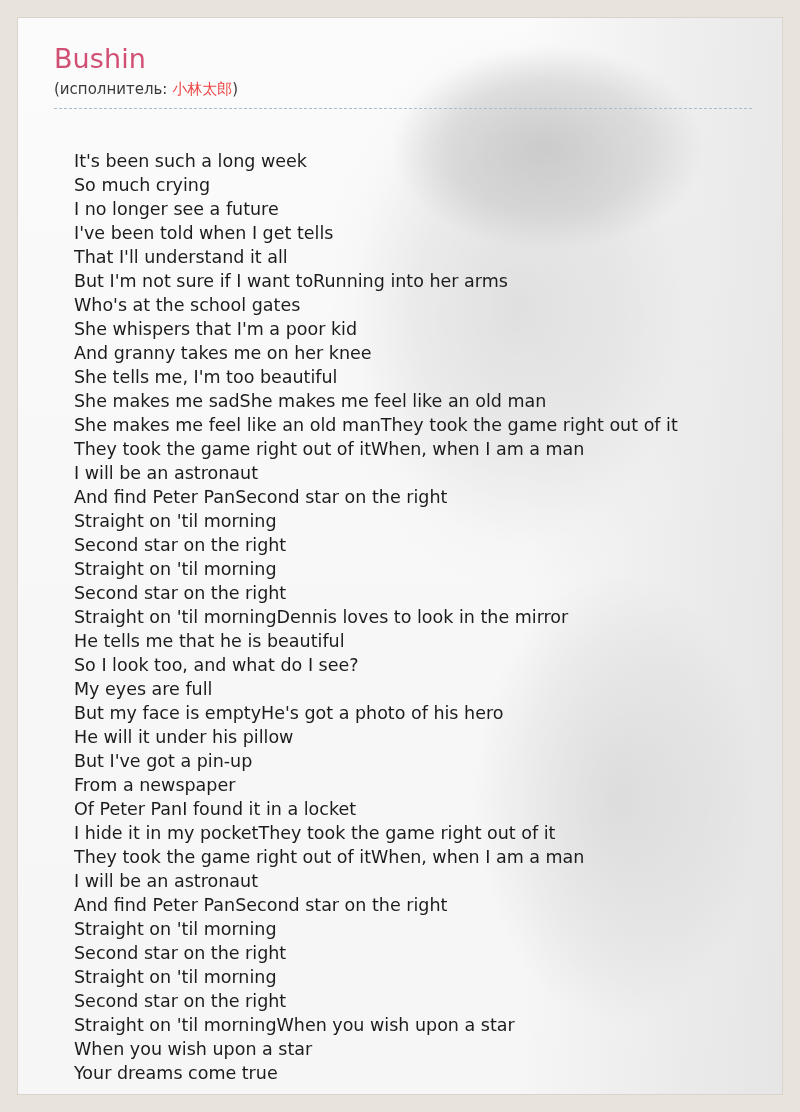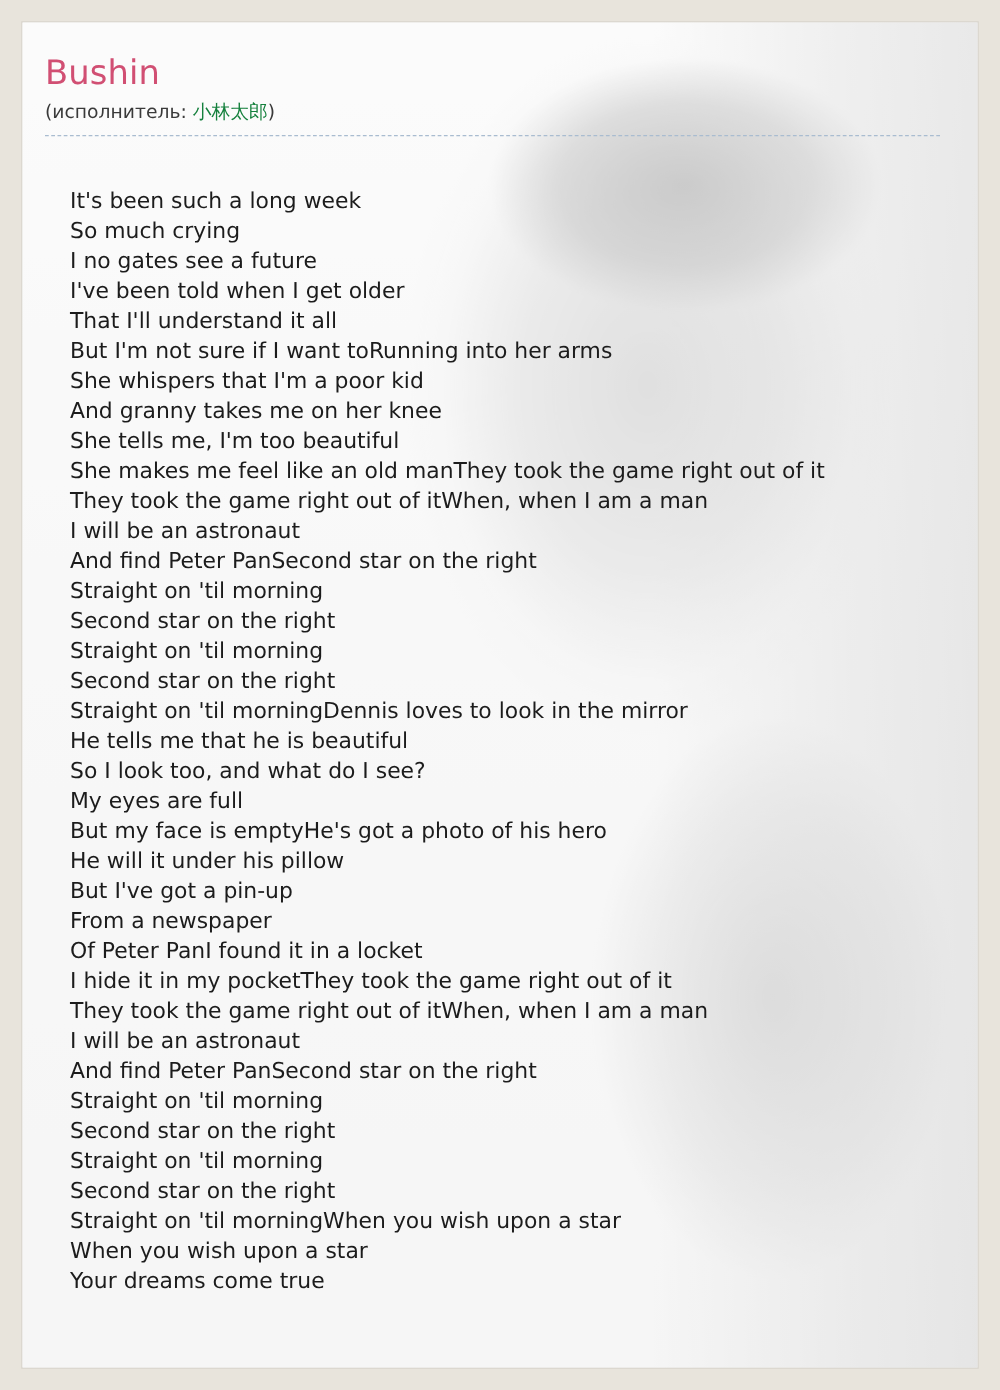--- a/index.html
+++ b/index.html
@@ -75,39 +75,39 @@
     background: linear-gradient(90deg, rgba(255,255,255,0) 0%, rgba(130,130,130,0.28) 60%, rgba(110,110,110,0.35) 100%);
   }
   .bg-photo .veil {
     position: absolute;
     inset: 0;
     background: rgba(255,255,255,0.62);
   }
   .content {
     position: relative;
     z-index: 2;
-    padding: 26px 30px 0 18px;
+    padding: 26px 30px 0 36px;
   }
   .song-title {
     color: #d14f73;
     font-size: 27px;
     font-weight: normal;
     line-height: 1.1;
     margin: 0 0 6px 0;
     letter-spacing: 0.1px;
   }
   .artist-line {
     font-size: 15px;
     color: #3a3a3a;
     padding-bottom: 9px;
     border-bottom: 1px dashed #a9bcd0;
     margin-bottom: 14px;
   }
   .artist-line .artist-link {
-    color: #15803d;
+    color: #ef4444;
     text-decoration: none;
   }
   .lyrics {
     font-size: 17.5px;
     line-height: 24px;
     color: #1c1c1c;
     padding-left: 20px;
     margin-top: 40px;
   }
   .lyrics .line {
@@ -133,27 +133,29 @@
 
     <h1 class="song-title">Bushin</h1>
 
     <div class="artist-line">
       <span>(исполнитель: </span><a class="artist-link" href="#">小林太郎</a><span>)</span>
     </div>
 
     <div class="lyrics">
       <div class="line">It's been such a long week</div>
       <div class="line">So much crying</div>
-      <div class="line">I no gates see a future</div>
-      <div class="line">I've been told when I get older</div>
+      <div class="line">I no longer see a future</div>
+      <div class="line">I've been told when I get tells</div>
       <div class="line">That I'll understand it all</div>
       <div class="line">But I'm not sure if I want toRunning into her arms</div>
+      <div class="line">Who's at the school gates</div>
       <div class="line">She whispers that I'm a poor kid</div>
       <div class="line">And granny takes me on her knee</div>
       <div class="line">She tells me, I'm too beautiful</div>
+      <div class="line">She makes me sadShe makes me feel like an old man</div>
       <div class="line">She makes me feel like an old manThey took the game right out of it</div>
       <div class="line">They took the game right out of itWhen, when I am a man</div>
       <div class="line">I will be an astronaut</div>
       <div class="line">And find Peter PanSecond star on the right</div>
       <div class="line">Straight on 'til morning</div>
       <div class="line">Second star on the right</div>
       <div class="line">Straight on 'til morning</div>
       <div class="line">Second star on the right</div>
       <div class="line">Straight on 'til morningDennis loves to look in the mirror</div>
       <div class="line">He tells me that he is beautiful</div>

